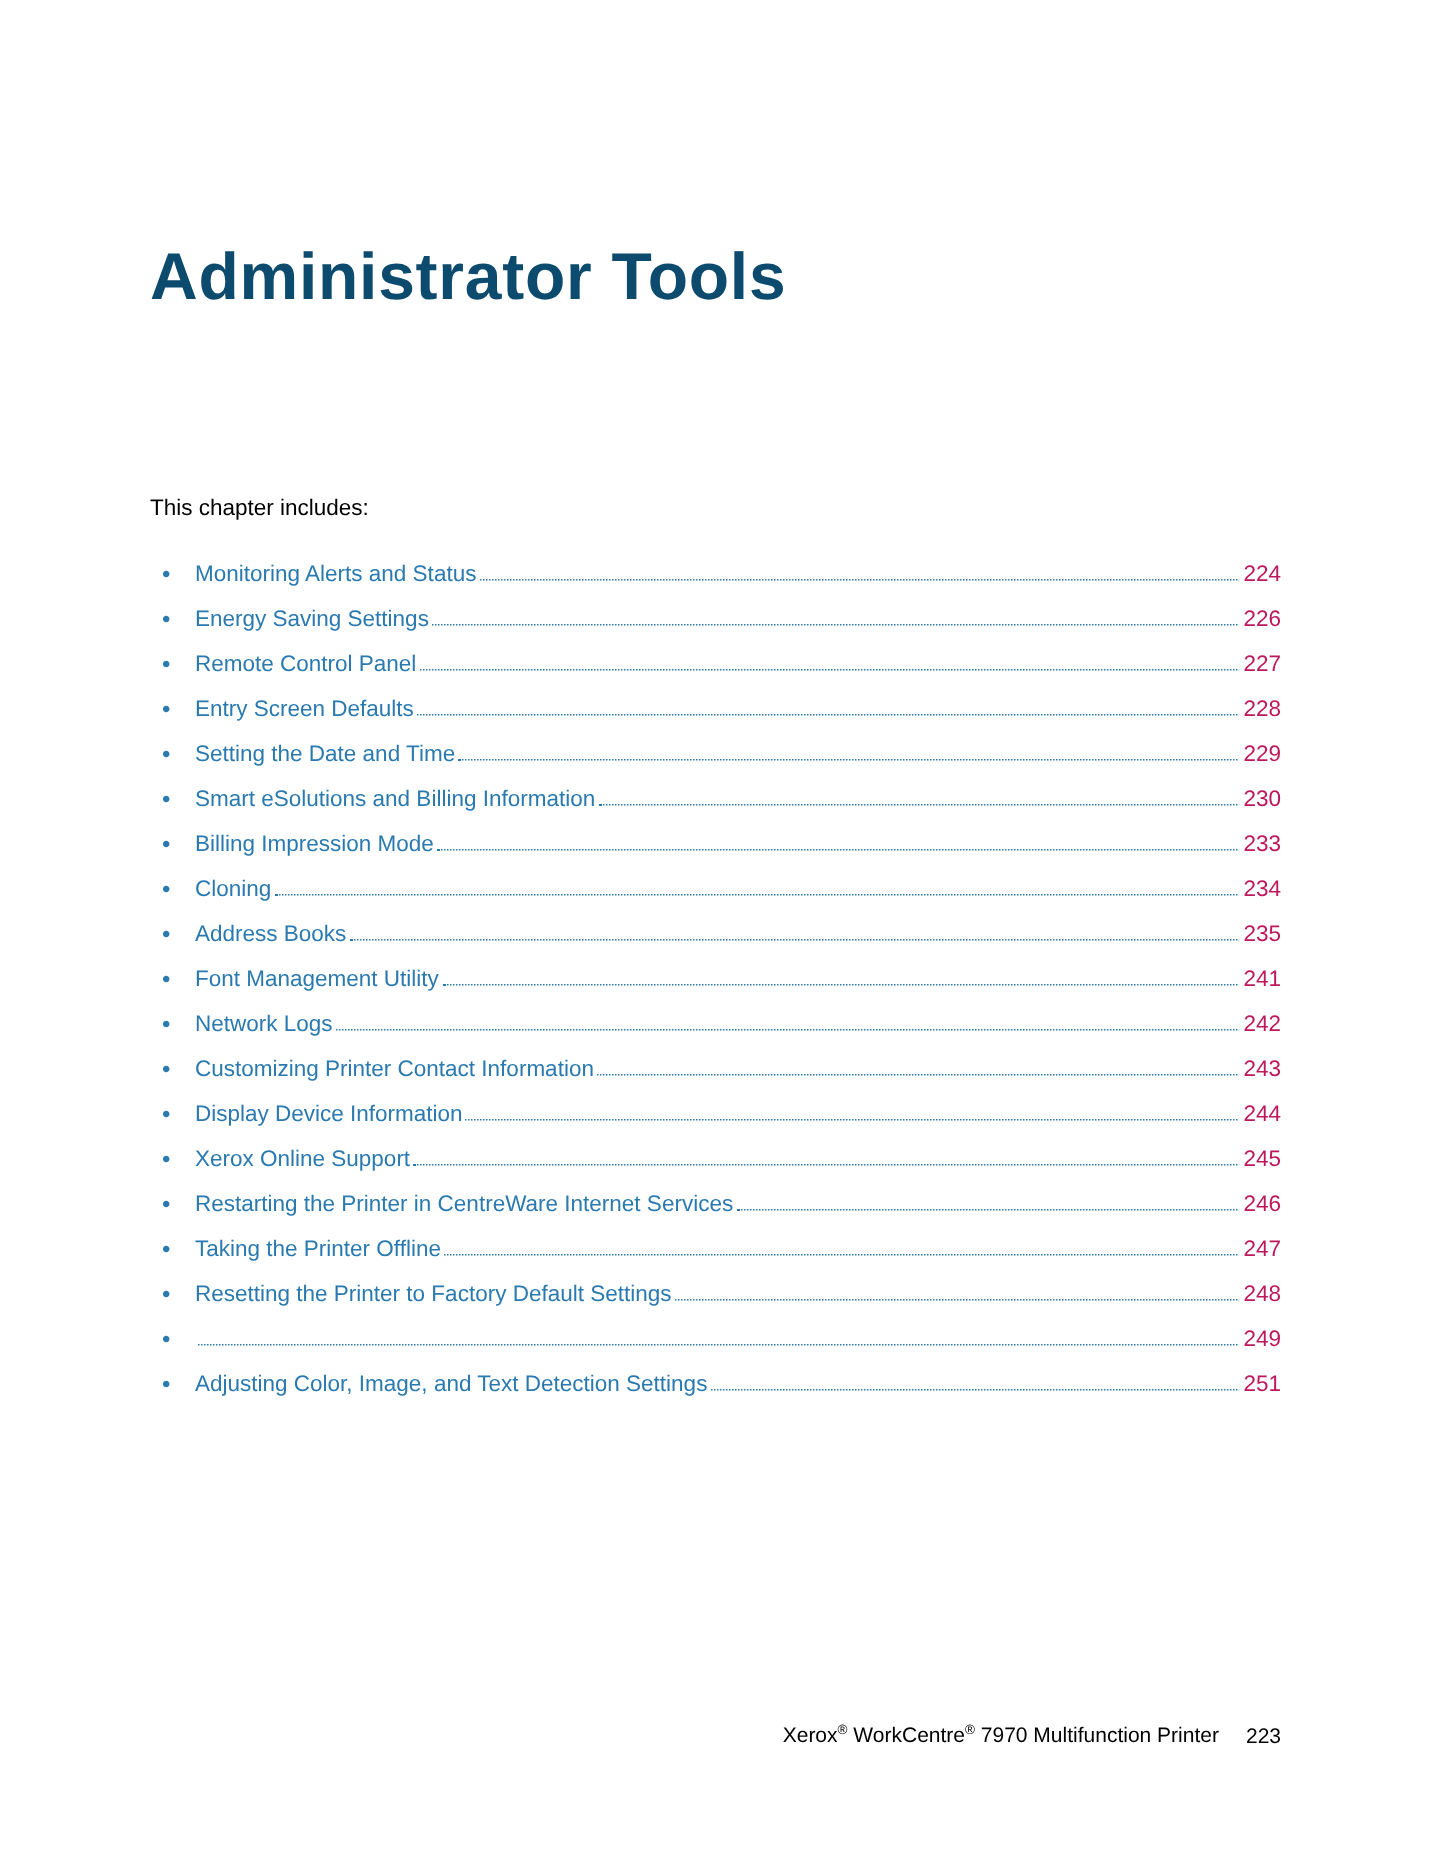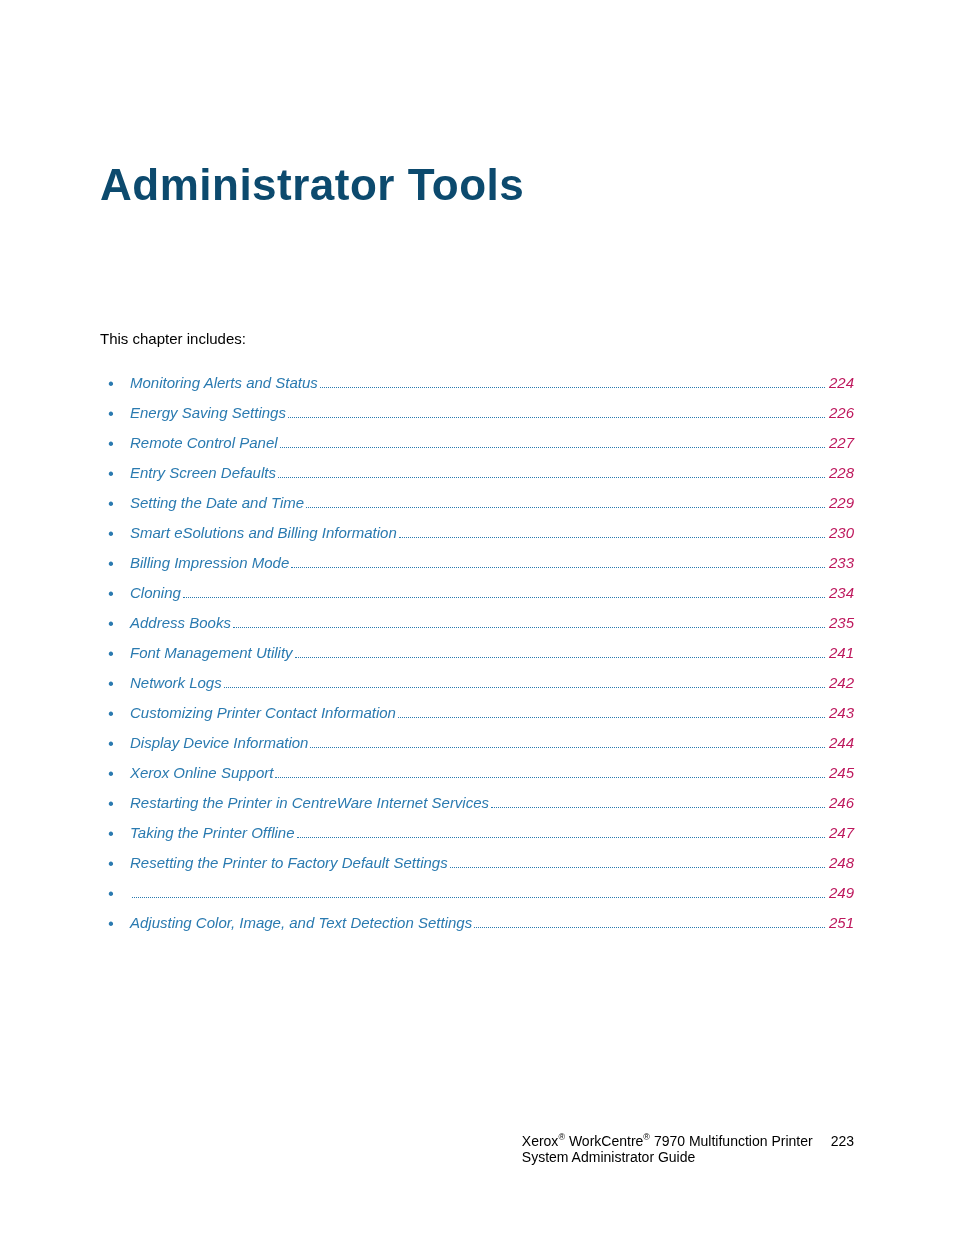--- a/index.html
+++ b/index.html
@@ -31,21 +31,20 @@
       color: #2a7ab0;
       line-height: 0.8;
     }
     .intro {
       font-size: 15px;
       color: #000;
       margin-bottom: 24px;
     }
     .toc {
       list-style: none;
-      font-style: italic;
     }
     .toc li {
       position: relative;
       padding-left: 30px;
       margin-bottom: 6px;
       font-size: 15px;
       line-height: 1.6;
     }
     .toc li::before {
       content: "•";
@@ -240,14 +239,13 @@
 
 <div class="footer">
   <div class="footer-line1">
     <span class="product-name">
       <span>Xerox</span><span class="reg">®</span>
       <span>WorkCentre</span><span class="reg">®</span>
       <span>7970 Multifunction Printer</span>
     </span>
     <span>223</span>
   </div>
-  <div>System Administrator Guide</div>
 </div>
 
 </body></html>

